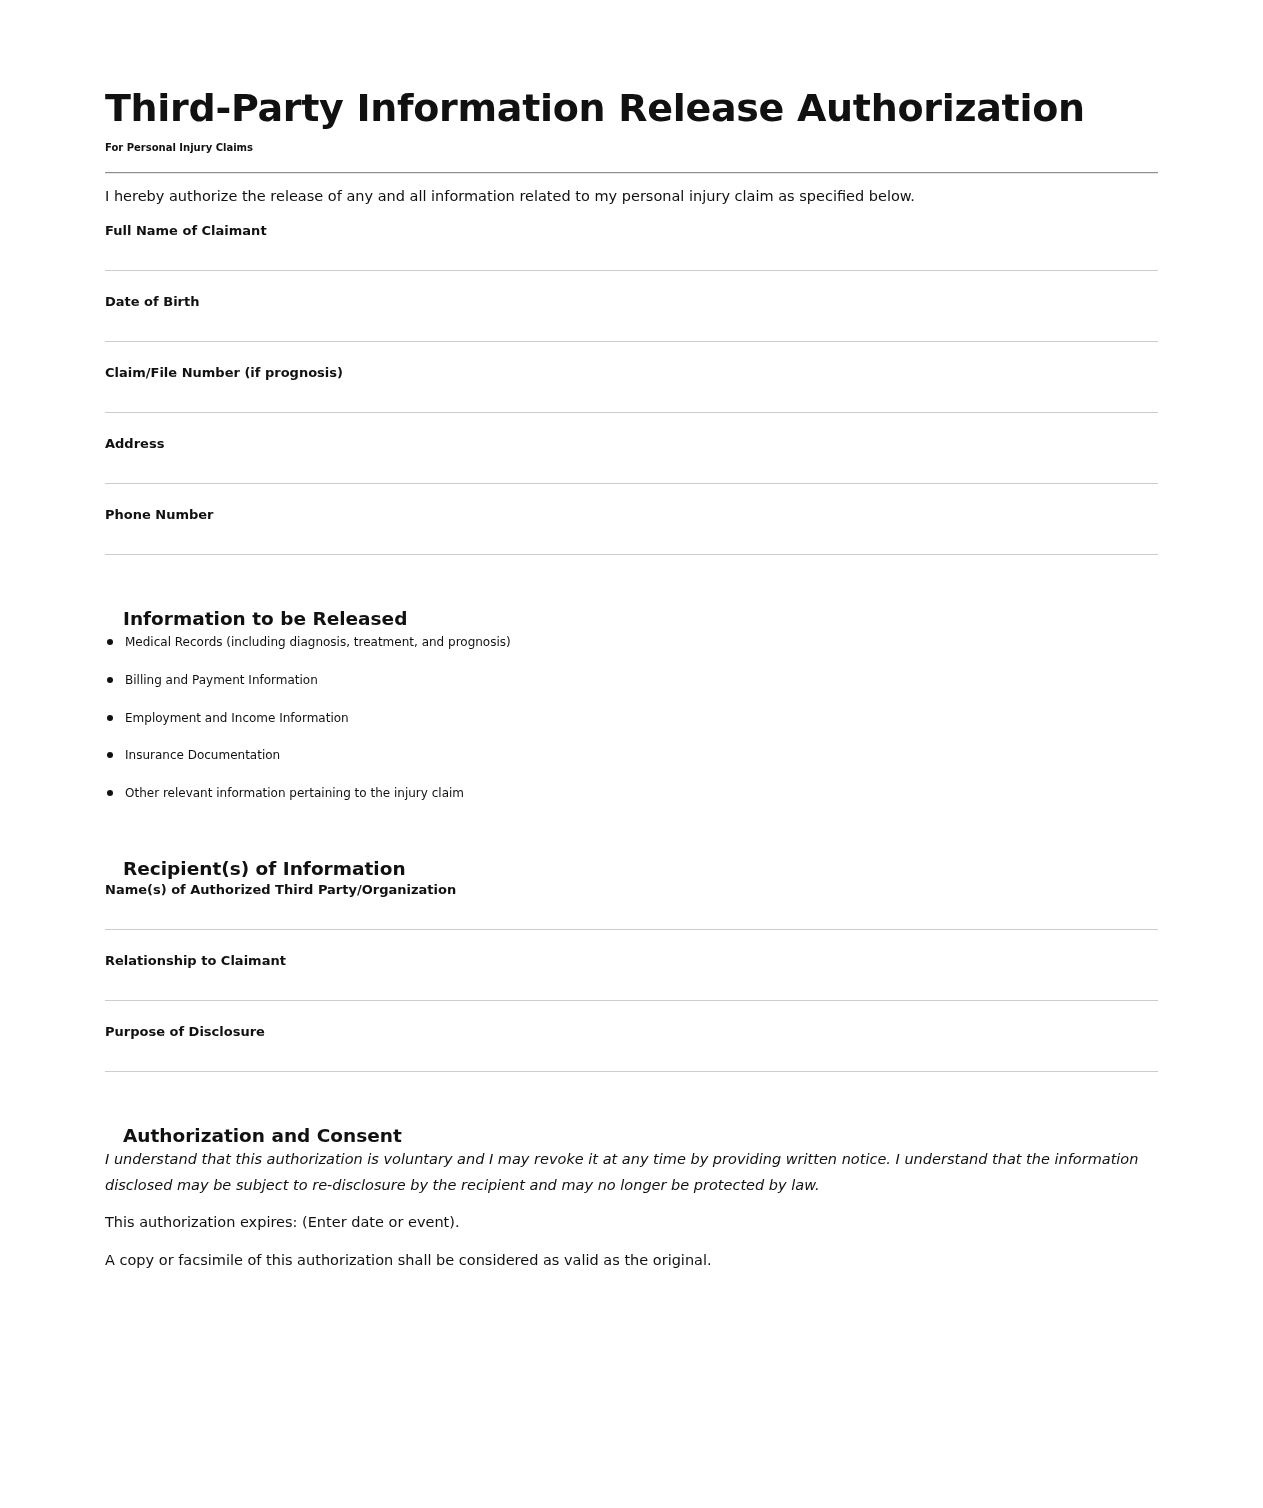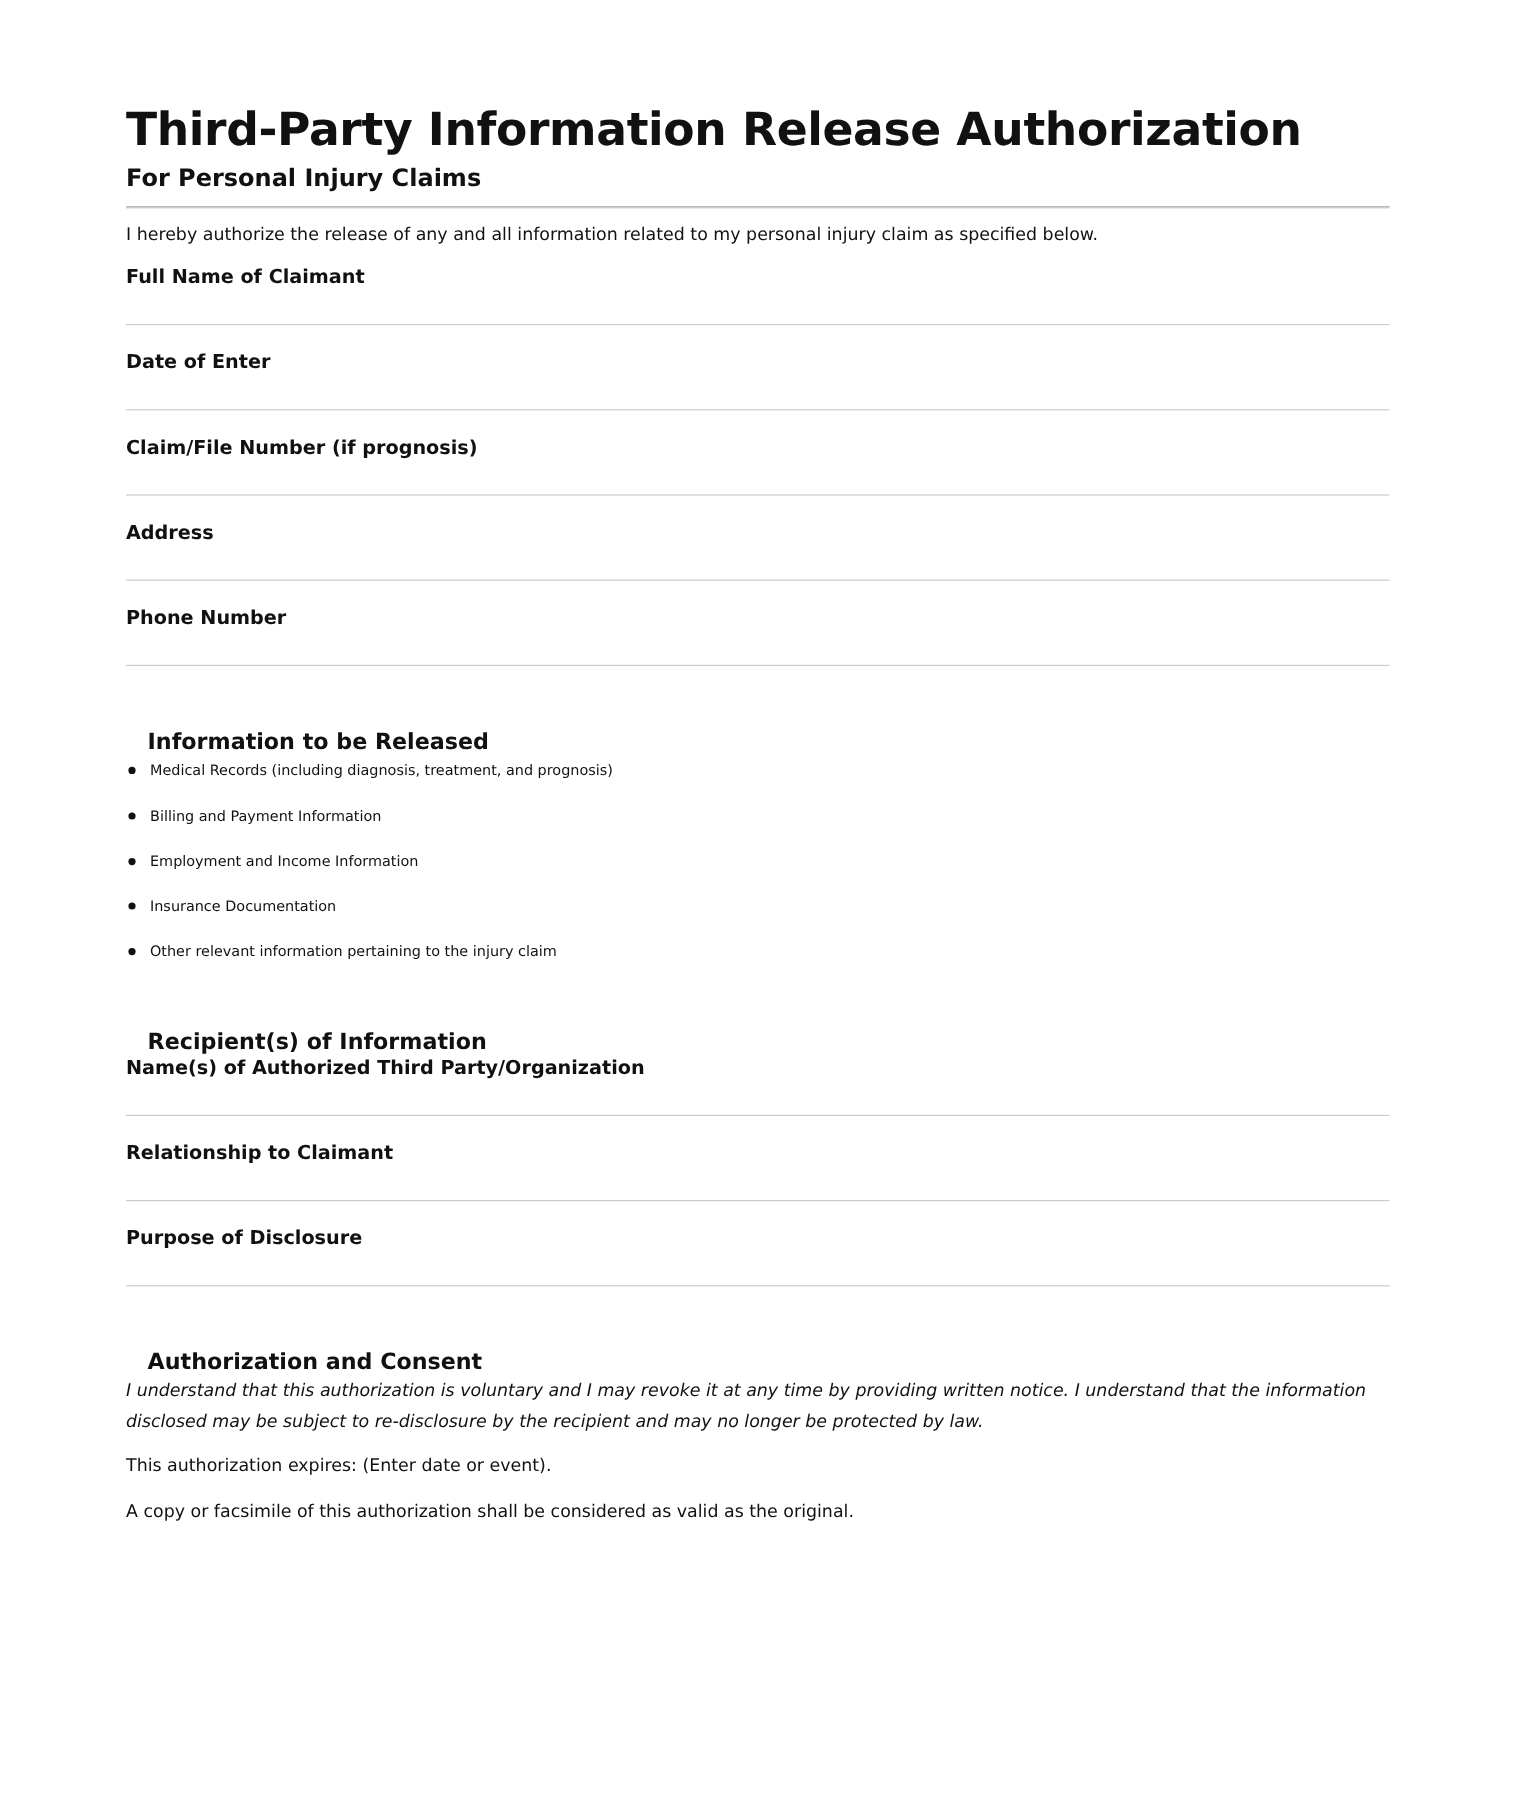--- a/index.html
+++ b/index.html
@@ -29,21 +29,21 @@
       font-weight: bold;
       line-height: 40px;
       white-space: nowrap;
       letter-spacing: -0.3px;
     }
     .doc-subtitle {
       position: absolute;
       left: 0;
       top: 138px;
       margin: 0;
-      font-size: 20px;
+      font-size: 10px;
       font-weight: bold;
       line-height: 20px;
       white-space: nowrap;
     }
     .header-rule {
       position: absolute;
       left: 0;
       top: 172px;
       width: 1053px;
       height: 0;
@@ -64,21 +64,21 @@
     }
     .field {
       position: absolute;
       left: 0;
       width: 1053px;
     }
     .field-label {
       position: absolute;
       left: 0;
       top: 0;
-      font-size: 16px;
+      font-size: 13px;
       font-weight: bold;
       line-height: 20px;
       white-space: nowrap;
     }
     .field-line {
       position: absolute;
       left: 0;
       width: 1053px;
       height: 1px;
       background: #cccccc;
@@ -136,21 +136,21 @@
   <p class="doc-subtitle">For Personal Injury Claims</p>
   <hr class="header-rule">
 
   <p class="intro">I hereby authorize the release of any and all information related to my personal injury claim as specified below.</p>
 
   <div class="field" style="top:221px;">
     <span class="field-label">Full Name of Claimant</span>
     <div class="field-line"></div>
   </div>
   <div class="field" style="top:292px;">
-    <span class="field-label">Date of Enter</span>
+    <span class="field-label">Date of Birth</span>
     <div class="field-line"></div>
   </div>
   <div class="field" style="top:363px;">
     <span class="field-label">Claim/File Number (if prognosis)</span>
     <div class="field-line"></div>
   </div>
   <div class="field" style="top:434px;">
     <span class="field-label">Address</span>
     <div class="field-line"></div>
   </div>

